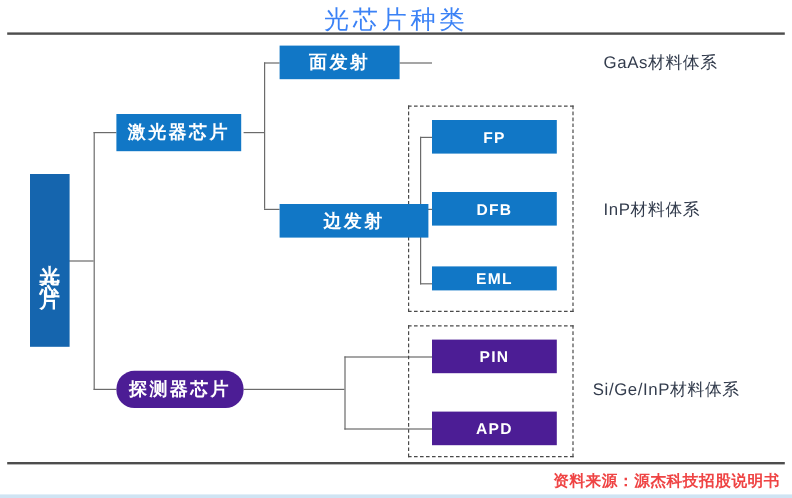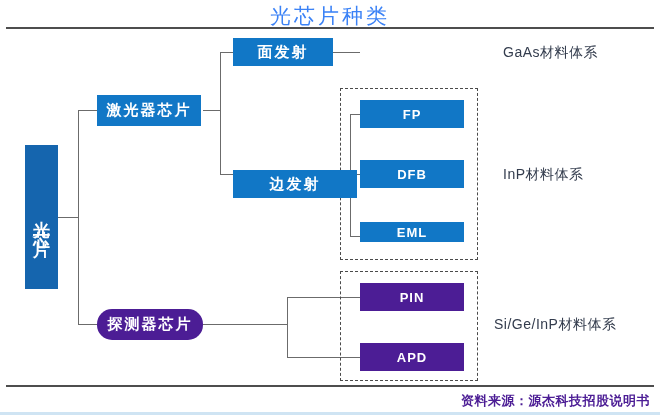--- a/index.html
+++ b/index.html
@@ -91,21 +91,21 @@
   .w-to-dfb     { left: 350px; top: 174px; width: 10px; }
   .w-to-eml     { left: 350px; top: 236px; width: 10px; }
   .w-det-out    { left: 203px; top: 324px; width: 84px; }
   .w-trunk4     { left: 287px; top: 297px; height: 61px; }
   .w-to-pin     { left: 287px; top: 297px; width: 73px; }
   .w-to-apd     { left: 287px; top: 357px; width: 73px; }
 
   .source {
     position: absolute; top: 392px; right: 10px;
     font-size: 13px; font-weight: bold;
-    color: #4c1d95;
+    color: #ef4444;
     letter-spacing: 0.5px;
   }
   .bottom-strip {
     position: absolute; left: 0; bottom: 0;
     width: 100%; height: 3px;
     background: #cfe4f3;
   }
 </style>
 </head>
 <body>

